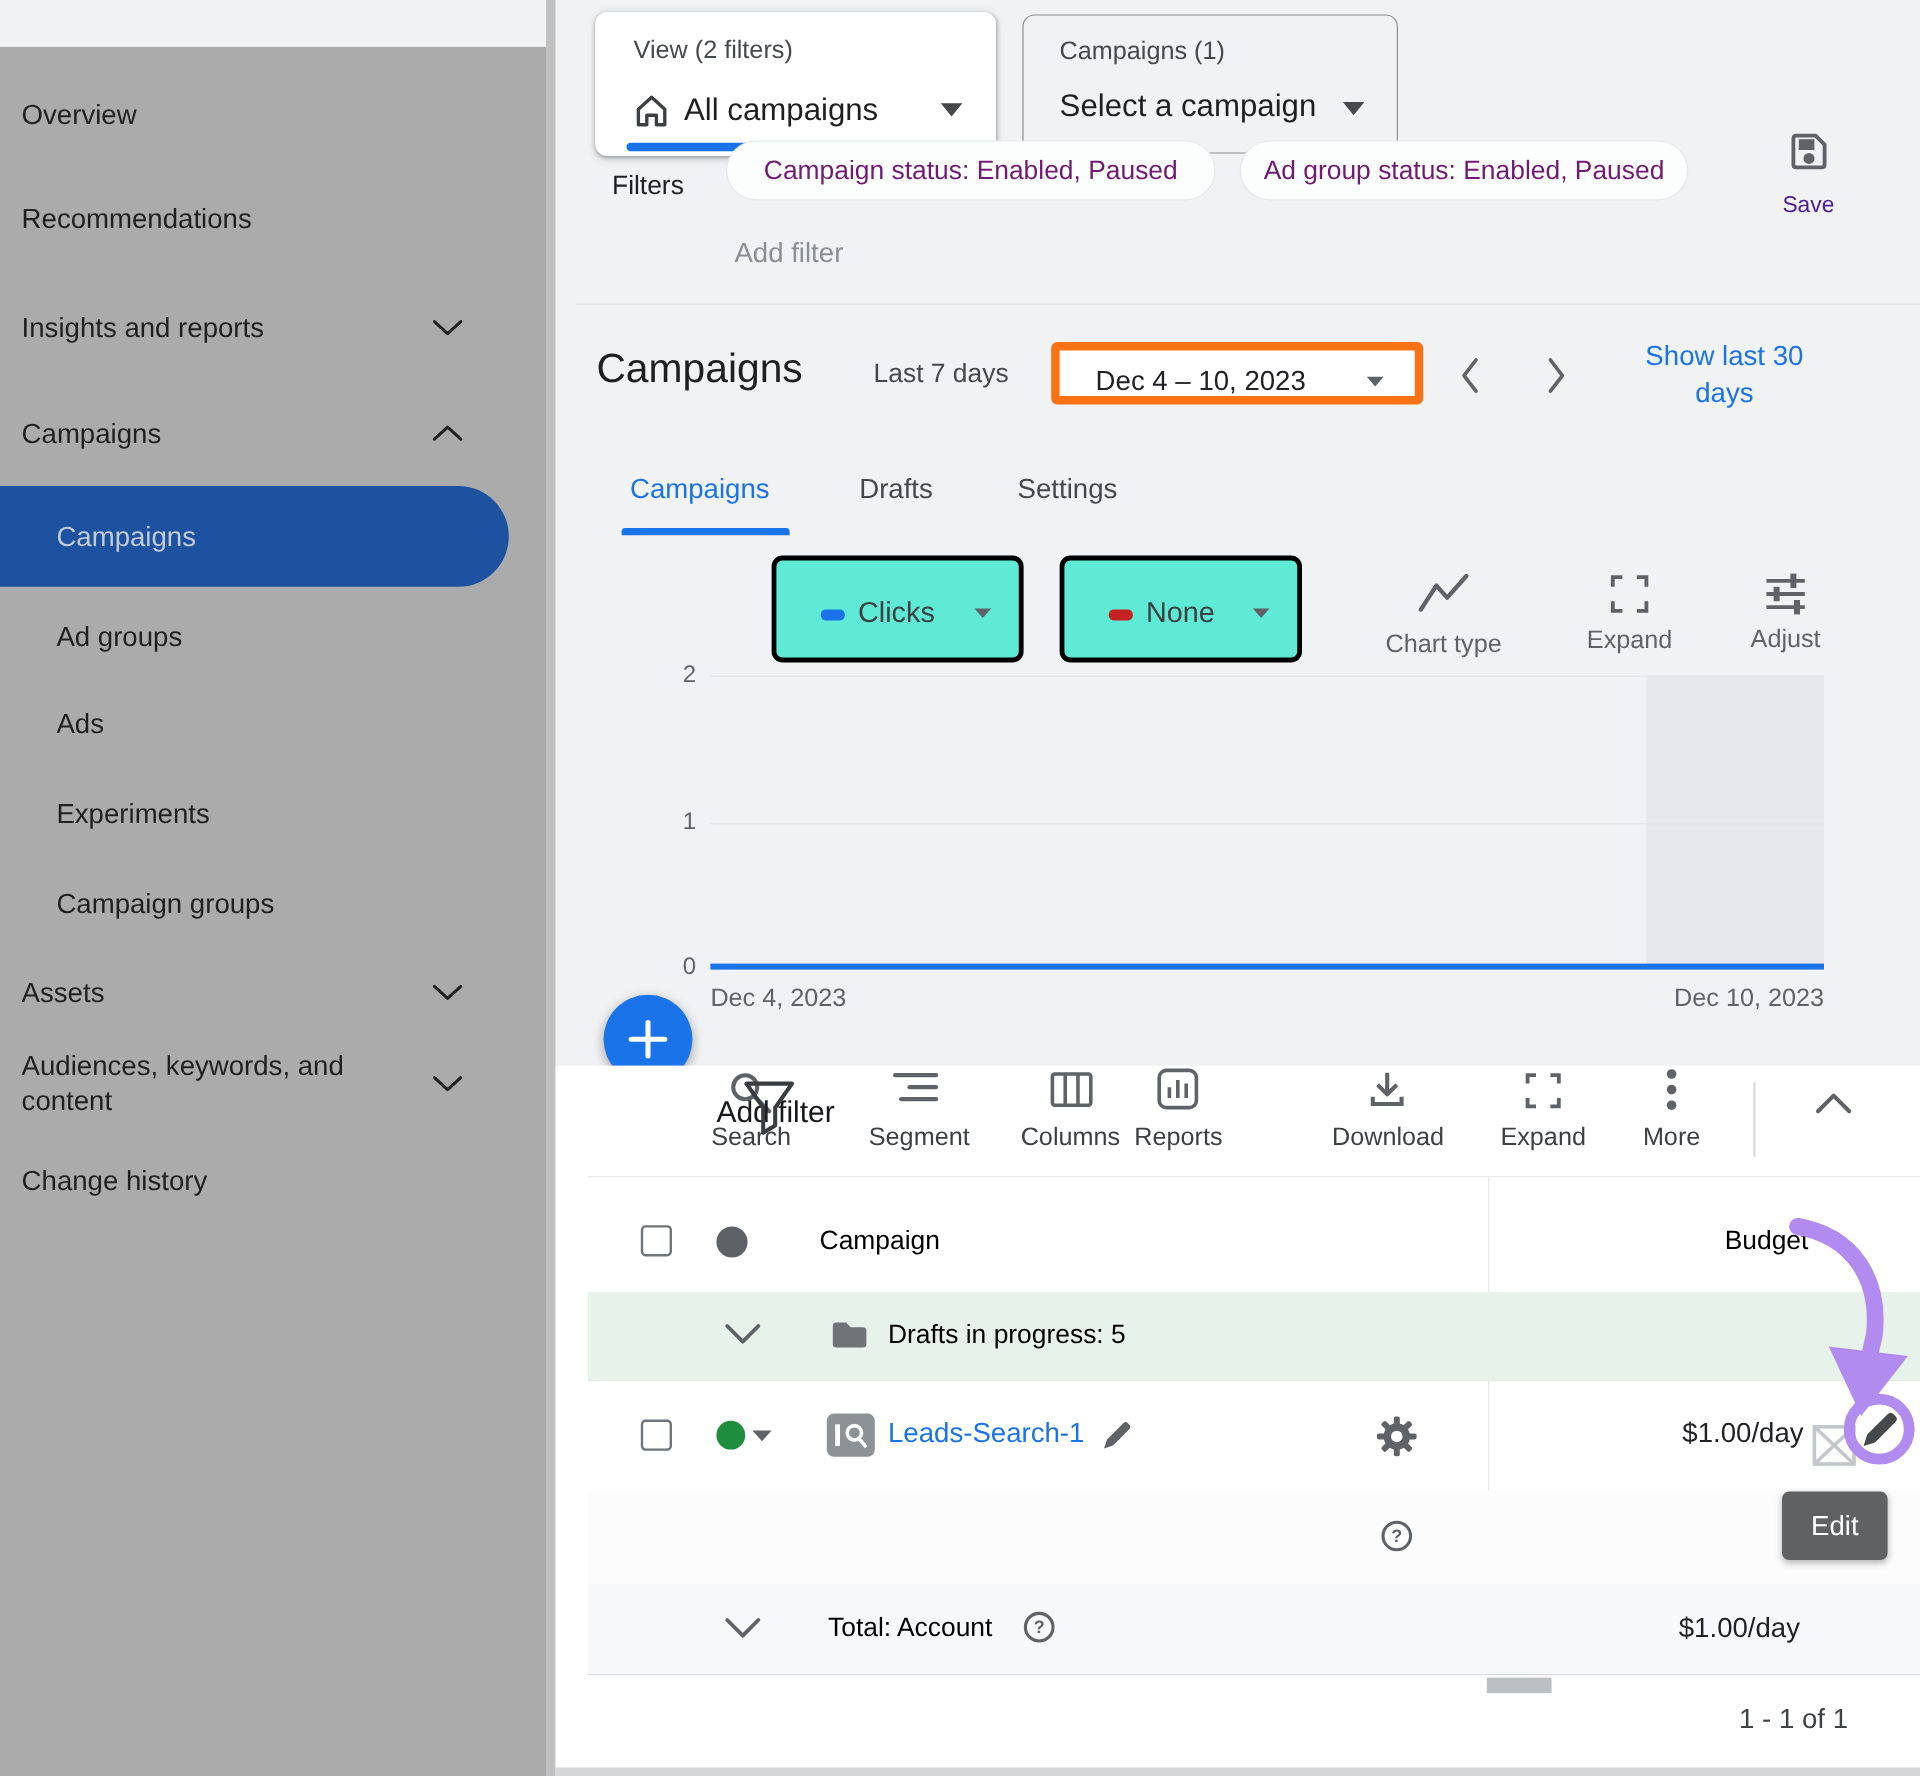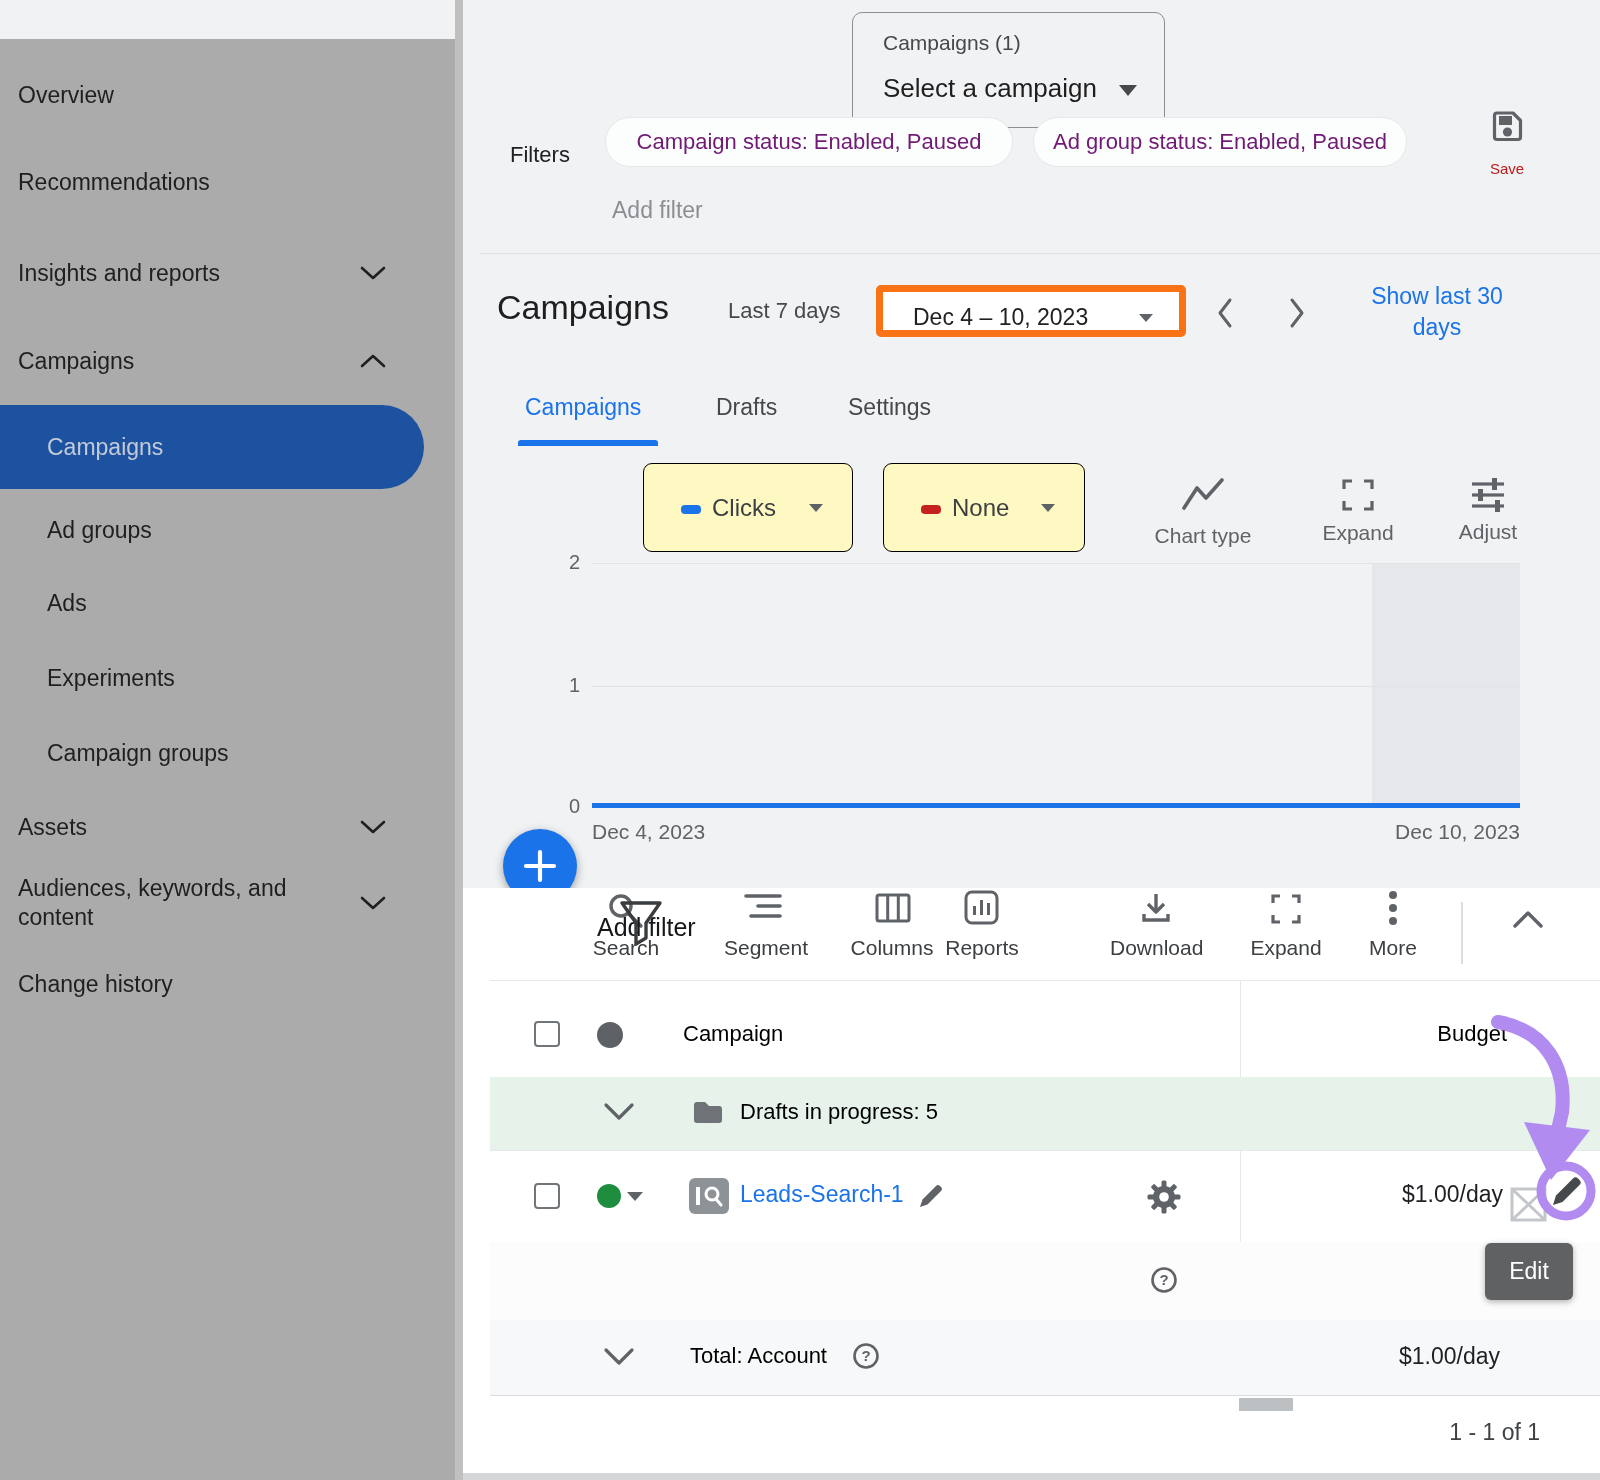--- a/index.html
+++ b/index.html
@@ -21,31 +21,31 @@
   .view-card{position:absolute;left:496px;top:10px;width:334px;height:120px;background:#fff;border-radius:10px;
     box-shadow:0 1px 3px rgba(60,64,67,.35),0 2px 8px rgba(60,64,67,.18);}
   .vc-underline{position:absolute;left:26px;right:26px;bottom:4px;height:7px;background:#1a73e8;border-radius:5px;}
   .sel-box{position:absolute;left:852px;top:12px;width:313px;height:116px;border:1.5px solid #8b8f8e;border-radius:10px;}
   .mini-title{font-size:21px;color:#46494c;}
   .sel-value{font-size:26px;color:#1f1f1f;}
   .caret{width:0;height:0;border-left:9px solid transparent;border-right:9px solid transparent;border-top:11px solid #46494c;}
   .caret.sm{border-left-width:7px;border-right-width:7px;border-top-width:8px;border-top-color:#5f6368;}
   .pill{position:absolute;top:117px;height:50px;border-radius:26px;background:#fcfdfd;border:1px solid #e5e7e9;
     font-size:22px;color:#701a75;line-height:48px;text-align:center;}
-  .gray-label{font-size:15px;color:#b91c1c;}
+  .gray-label{font-size:19px;color:#4c1d95;}
   .divider-h{position:absolute;background:#dfe1e4;height:1px;}
   
   .h1{font-size:34px;color:#1f1f1f;}
   .date-box{position:absolute;left:876px;top:285px;width:310px;height:52px;background:#fff;border:7px solid #f97316;border-radius:5px;}
   .blue{color:#1a73e8;}
   .tab{font-size:23px;color:#46484b;}
   .tab.active{color:#1a73e8;font-weight:500;}
   .tab-underline{position:absolute;left:518px;top:440px;width:140px;height:6px;background:#1a73e8;border-radius:3px 3px 0 0;}
   
-  .metric-box{position:absolute;top:463px;height:89px;background:#fef9c3;border:1px solid #000000;border-radius:9px;}
+  .metric-box{position:absolute;top:463px;height:89px;background:#5eead4;border:4px solid #000000;border-radius:9px;}
   .dash{position:absolute;top:41px;width:20px;height:9px;border-radius:4px;}
   .icon-label{font-size:21px;color:#5f6368;text-align:center;}
   
   .chart{position:absolute;left:592px;top:563px;width:928px;height:244px;}
   .gridline{position:absolute;left:0;width:928px;height:1px;background:#e2e3e5;}
   .band{position:absolute;left:780px;top:0;width:148px;height:244px;background:#e6e7ea;}
   .dataline{position:absolute;left:0;top:240px;width:928px;height:5px;background:#1a73e8;}
   .ytick{position:absolute;left:552px;width:28px;text-align:right;font-size:20px;color:#5f6368;}
   .xtick{font-size:21px;color:#5f6368;}
   
@@ -101,20 +101,29 @@
         <polyline points="2,2 13,12 24,2" fill="none" stroke="#1f1f1f" stroke-width="2.6" stroke-linecap="round" stroke-linejoin="round"></polyline>
       </svg>
     <div class="nav" style="top:835px;width:300px;white-space:normal;line-height:29px">Audiences, keywords, and content</div>
     <svg class="side-chev" style="top:857px" width="26" height="14">
         <polyline points="2,2 13,12 24,2" fill="none" stroke="#1f1f1f" stroke-width="2.6" stroke-linecap="round" stroke-linejoin="round"></polyline>
       </svg>
     <div class="nav" style="top:930px">Change history</div>
   </div>
   <div class="side-strip"></div>
 
+  <div class="view-card">
+    <div class="abs mini-title txt" style="left:32px;top:20px">View (2 filters)</div>
+    <svg class="abs" style="left:31px;top:66px" width="32" height="32">
+      <path d="M5,15 L16,5 L27,15 V28 H20 V20 H12 V28 H5 Z" fill="none" stroke="#3c4043" stroke-width="2.8" stroke-linejoin="round"></path>
+    </svg>
+    <div class="abs sel-value txt" style="left:74px;top:66px">All campaigns</div>
+    <div class="abs caret" style="left:288px;top:76px"></div>
+    <div class="vc-underline"></div>
+  </div>
 
   <div class="sel-box">
     <div class="abs mini-title txt" style="left:30px;top:18px">Campaigns (1)</div>
     <div class="abs sel-value txt" style="left:30px;top:60px">Select a campaign</div>
     <div class="abs caret" style="left:266px;top:72px"></div>
   </div>
 
   <div class="abs txt" style="left:510px;top:142px;font-size:22px;color:#202124">Filters</div>
   <div class="pill" style="left:605px;width:408px">Campaign status: Enabled, Paused</div>
   <div class="pill" style="left:1033px;width:374px">Ad group status: Enabled, Paused</div>

